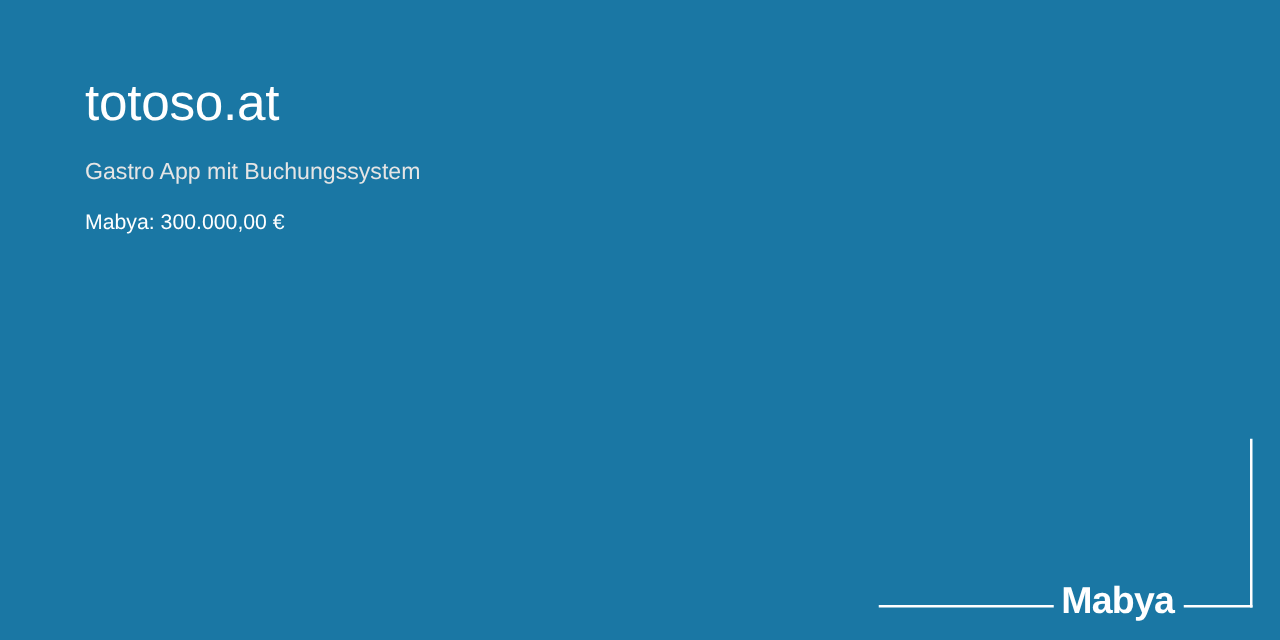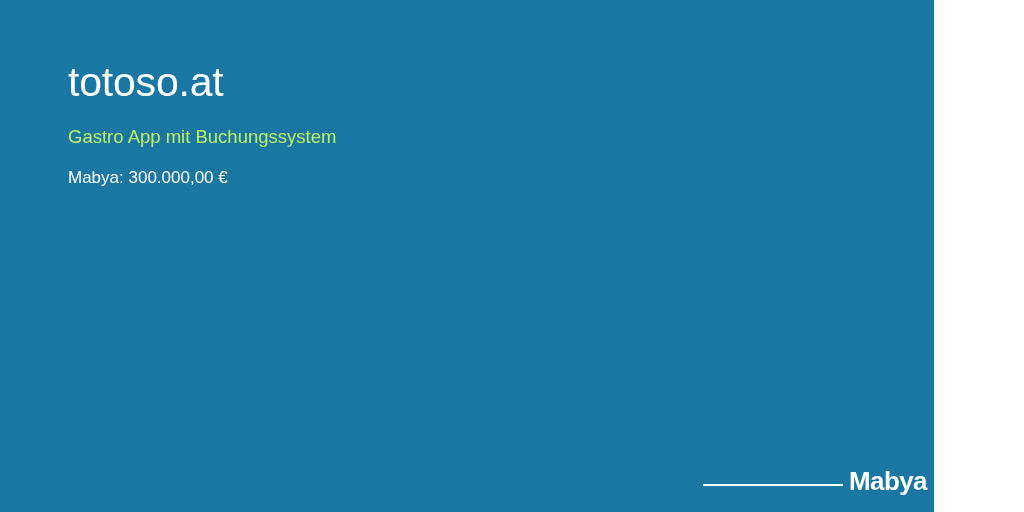--- a/index.html
+++ b/index.html
@@ -9,21 +9,21 @@
   body {
     width: 1024px;
     height: 512px;
     overflow: hidden;
     font-family: "Liberation Sans", sans-serif;
     -webkit-font-smoothing: antialiased;
   }
 
   #slide {
     position: relative;
-    width: 934px;
+    width: 1024px;
     height: 512px;
     background: #1a77a4;
     color: #ffffff;
     overflow: hidden;
   }
 
   
   .text-block {
     position: absolute;
     left: 68px;
@@ -38,21 +38,21 @@
     letter-spacing: -0.2px;
     color: #ffffff;
     margin: 0;
     white-space: nowrap;
   }
 
   .listing-subtitle {
     font-size: 18.5px;
     font-weight: 400;
     line-height: 24px;
-    color: #bef264;
+    color: #e5e5e5;
     margin: 19px 0 0 0;
     white-space: nowrap;
   }
 
   .listing-price {
     font-size: 17px;
     font-weight: 400;
     line-height: 22px;
     color: #ffffff;
     margin: 18px 0 0 0;
@@ -91,21 +91,21 @@
     right: 0px;
     top: 0px;
     width: 2px;
     height: 135px;
   }
 
   .brand-wordmark {
     position: absolute;
     left: 146px;
     bottom: -12px;
-    font-size: 26px;
+    font-size: 30px;
     font-weight: 700;
     letter-spacing: -0.6px;
     line-height: 34px;
     color: #ffffff;
     white-space: nowrap;
   }
 </style>
 </head>
 <body>
 

